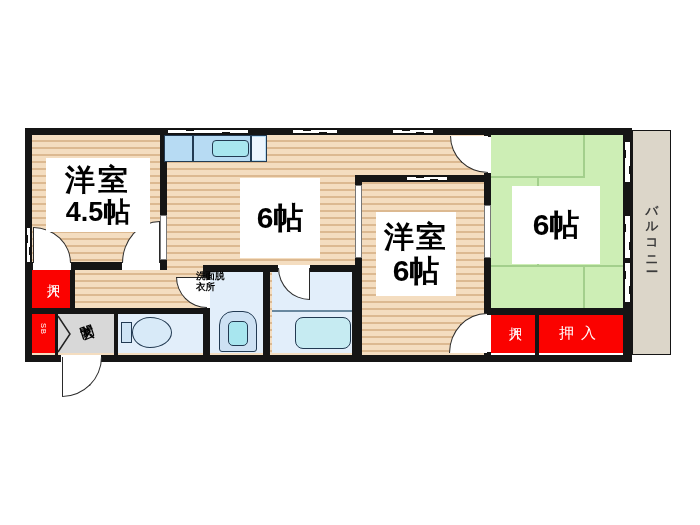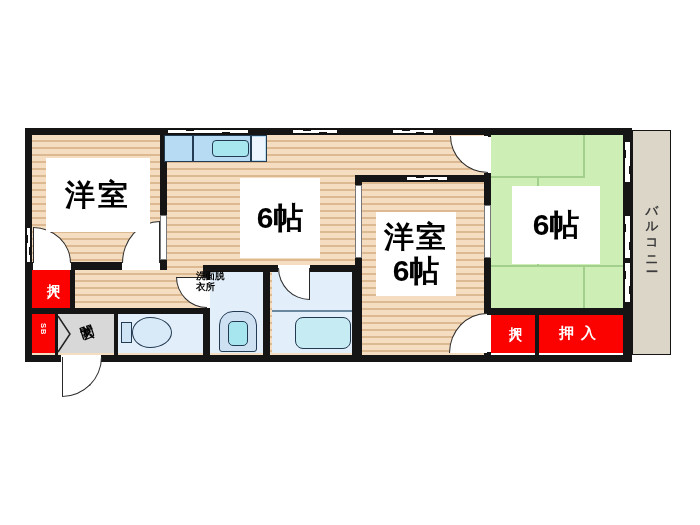--- a/index.html
+++ b/index.html
@@ -26,21 +26,21 @@
   .arc{position:absolute;background:#fff;border:1.3px solid #2a2a2a;box-sizing:border-box;}
   .arc-tr{border-radius:0 100% 0 0;}
   .arc-tl{border-radius:100% 0 0 0;}
   .arc-bl{border-radius:0 0 0 100%;}
   .arc-br{border-radius:0 0 100% 0;}
   .fix{position:absolute;box-sizing:border-box;border:1.3px solid #223a52;}
   .label{position:absolute;background:#fff;color:#000;text-align:center;font-weight:600;
          display:flex;flex-direction:column;justify-content:center;line-height:1.12;}
   .vtext{writing-mode:vertical-rl;}
   .small-label{position:absolute;color:#000;font-weight:600;}
-  .white-t{color:#fff;font-weight:700;}
+  .white-t{color:#fff;font-weight:400;}
 </style>
 </head>
 <body>
 
 <div class="canvas">
 
   <div class="wood" style="left:32px;top:135px;width:452px;height:220px;"></div>
   <div class="tatami" style="left:491px;top:135px;width:132px;height:173px;"></div>
   <div class="tatline" style="left:491px;top:176px;width:93px;height:2px;"></div>
   <div class="tatline" style="left:491px;top:265px;width:132px;height:2px;"></div>
@@ -122,20 +122,21 @@
   <div class="fix" style="left:228px;top:321px;width:20px;height:25px;background:var(--sink_cyan,#a8e6ef);border-radius:5px;"></div>
 
   <div class="fix" style="left:295px;top:317px;width:56px;height:32px;background:#c6ebf2;border-radius:8px;"></div>
 
   <svg class="abs" style="left:57px;top:315px;" width="16" height="38" viewBox="0 0 16 38">
     <polyline points="1,1 13,19 1,37" fill="none" stroke="#222" stroke-width="1.5"></polyline>
   </svg>
 
   <div class="label" style="left:46px;top:158px;width:104px;height:74px;">
     <span style="font-size:30px;letter-spacing:3px;">洋室</span>
+    <span style="font-size:27px;">4.5帖</span>
   </div>
   <div class="label" style="left:240px;top:178px;width:80px;height:80px;">
     <span style="font-size:30px;">6帖</span>
   </div>
   <div class="label" style="left:376px;top:212px;width:80px;height:84px;">
     <span style="font-size:30px;letter-spacing:2px;">洋室</span>
     <span style="font-size:30px;">6帖</span>
   </div>
   <div class="label" style="left:512px;top:186px;width:88px;height:78px;">
     <span style="font-size:30px;">6帖</span>

